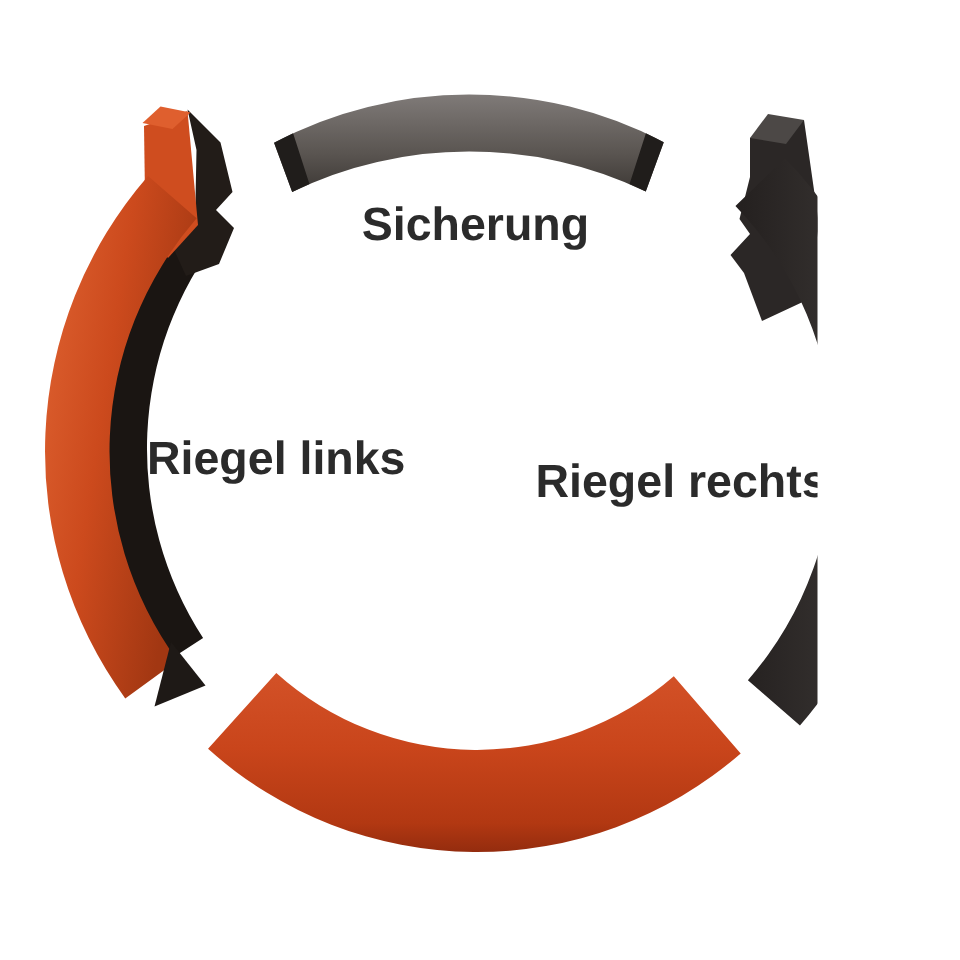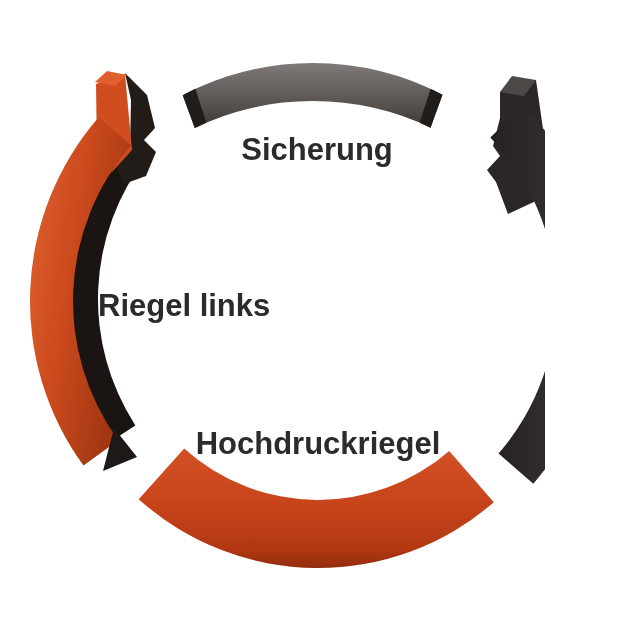--- a/index.html
+++ b/index.html
@@ -63,14 +63,14 @@
       <polygon points="500,92 524,82 536,80 546,150 538,200 508,214 496,182 487,170 500,156 493,146 500,118" fill="#2b2726"></polygon>
       <polygon points="500,92 512,76 536,80 524,96" fill="#4c4846"></polygon>
       <path d="M523.4 105.5A280 280 0 0 1 533.3 483.7L498.6 453.5A234 234 0 0 0 490.3 137.4Z" fill="url(#gradRight)"></path>
       <path d="M493.8 502.3A268 268 0 0 1 138.7 499.2L184.2 448.6A200 200 0 0 0 449.2 450.9Z" fill="url(#gradBottom)"></path>
     </svg>
 
   <div class="lbl top">
     <span>Sicherung</span><br>
   </div>
   <div class="lbl left">Riegel links</div>
-  <div class="lbl bottom">Hochdruckriegel</div>
+  <div class="lbl right">Riegel rechts</div>
 </div>
 
 </body></html>

